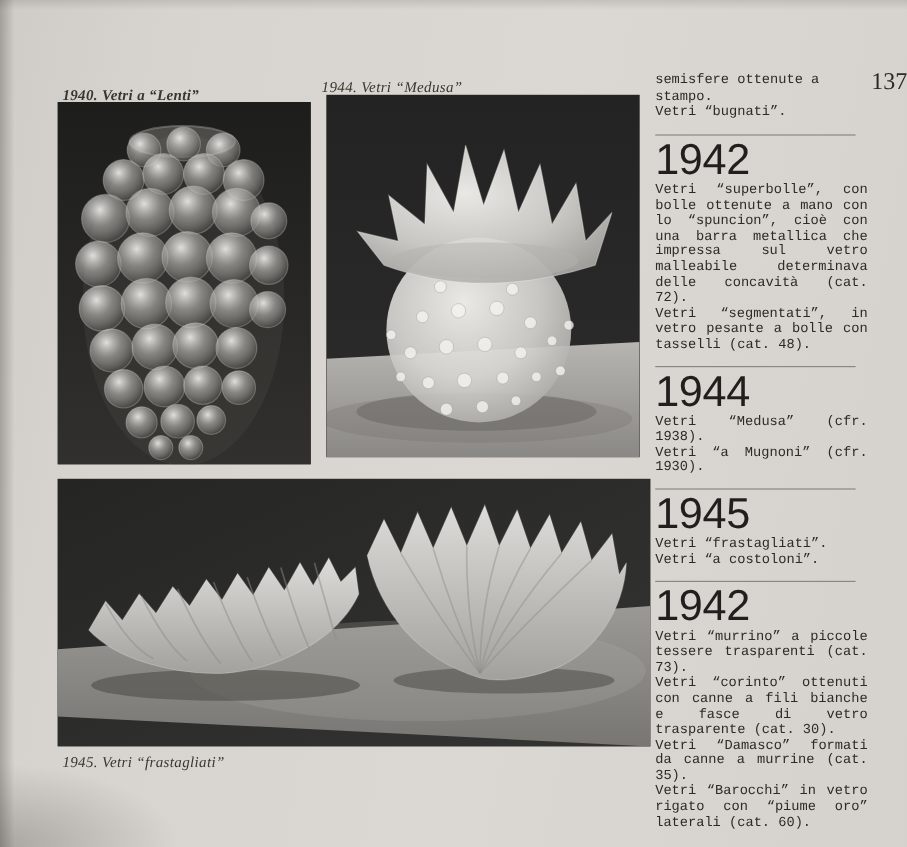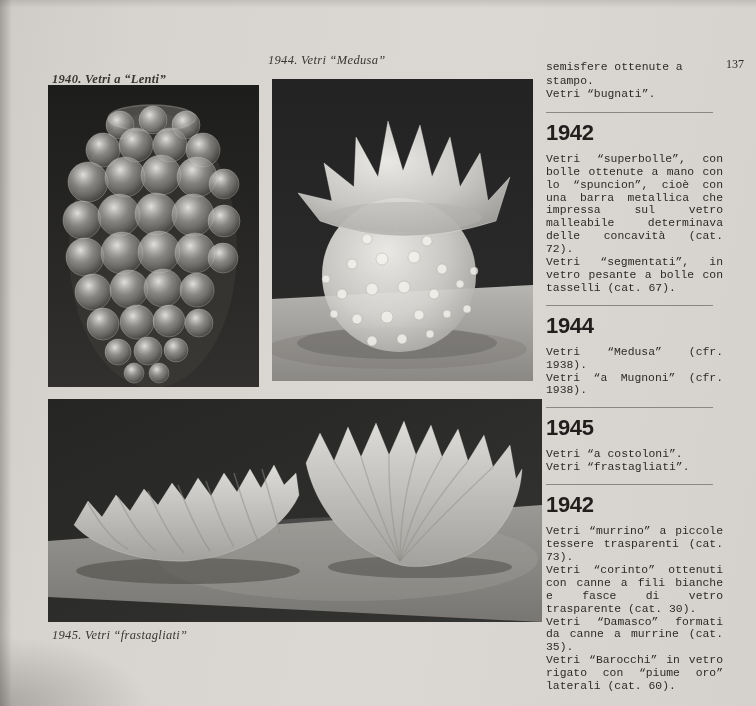--- a/index.html
+++ b/index.html
@@ -10,37 +10,37 @@
   }
   .edge-left{position:absolute;left:0;top:0;width:12px;height:100%;
     background:linear-gradient(90deg,rgba(58,53,47,.30),rgba(58,53,47,0));pointer-events:none;}
   .edge-top{position:absolute;left:0;top:0;width:100%;height:8px;
     background:linear-gradient(180deg,rgba(58,53,47,.14),rgba(58,53,47,0));pointer-events:none;}
   .corner-shadow{position:absolute;left:0;bottom:0;width:150px;height:70px;
     background:radial-gradient(ellipse at 0% 100%,rgba(50,45,40,.28),rgba(50,45,40,0) 70%);pointer-events:none;}
 
   .caption{position:absolute;font-style:italic;font-size:12.5px;letter-spacing:.3px;color:#39362f;white-space:nowrap;}
   .caption-1{left:52px;top:72px;font-weight:bold;}
-  .caption-2{left:268px;top:53px;}
+  .caption-2{left:268px;top:66px;}
   .caption-3{left:52px;top:628px;}
 
-  .pagenum{position:absolute;left:726px;top:57px;font-size:12px;color:#2c2a26;}
+  .pagenum{position:absolute;left:726px;top:57px;font-size:20px;color:#2c2a26;}
 
   figure.photo{position:absolute;margin:0;padding:0;overflow:hidden;background:#272726;}
   .photo-1{left:48px;top:85px;width:211px;height:302px;}
   .photo-2{left:272px;top:79px;width:261px;height:302px;}
   .photo-3{left:48px;top:399px;width:494px;height:223px;}
   figure.photo svg{display:block;width:100%;height:100%;}
 
   .col{position:absolute;left:546px;top:61px;width:177px;}
   .col p{margin:0;font-size:11.4px;line-height:12.9px;text-align:justify;font-family:Liberation Mono, monospace;}
   .col p.intro{text-align:left;line-height:13.6px;}
   .col hr{border:0;border-top:1.5px solid #8b8884;width:167px;margin:10px 0 7px 0;}
-  .col h2{margin:0 0 7px 0;font-family:"Liberation Sans",sans-serif;font-weight:700;
-    font-size:22px;line-height:26px;letter-spacing:-.3px;color:#211f1d;}
+  .col h2{margin:0 0 7px 0;font-family:"Liberation Sans",sans-serif;font-weight:400;
+    font-size:36px;line-height:26px;letter-spacing:-.3px;color:#211f1d;}
 </style>
 </head>
 <body>
 
 <div class="stage">
 
   <div class="caption caption-1">1940. Vetri a “Lenti”</div>
   <div class="caption caption-2">1944. Vetri “Medusa”</div>
   <div class="pagenum">137</div>
 
@@ -200,35 +200,35 @@
   <div class="caption caption-3">1945. Vetri “frastagliati”</div>
 
   <div class="col">
     <p class="intro">semisfere ottenute a stampo.</p>
     <p class="intro">Vetri “bugnati”.</p>
 
     <div>
       <hr>
       <h2>1942</h2>
       <p>Vetri “superbolle”, con bolle ottenute a mano con lo “spuncion”, cioè con una barra metallica che impressa sul vetro malleabile determinava delle concavità (cat. 72).</p>
-      <p>Vetri “segmentati”, in vetro pesante a bolle con tasselli (cat. 67).</p>
+      <p>Vetri “segmentati”, in vetro pesante a bolle con tasselli (cat. 48).</p>
     </div>
 
     <div>
       <hr>
       <h2>1944</h2>
       <p>Vetri “Medusa” (cfr. 1938).</p>
-      <p>Vetri “a Mugnoni” (cfr. 1938).</p>
+      <p>Vetri “a Mugnoni” (cfr. 1930).</p>
     </div>
 
     <div>
       <hr>
       <h2>1945</h2>
+      <p>Vetri “frastagliati”.</p>
       <p>Vetri “a costoloni”.</p>
-      <p>Vetri “frastagliati”.</p>
     </div>
 
     <div>
       <hr>
       <h2>1942</h2>
       <p>Vetri “murrino” a piccole tessere trasparenti (cat. 73).</p>
       <p>Vetri “corinto” ottenuti con canne a fili bianche e fasce di vetro trasparente (cat. 30).</p>
       <p>Vetri “Damasco” formati da canne a murrine (cat. 35).</p>
       <p>Vetri “Barocchi” in vetro rigato con “piume oro” laterali (cat. 60).</p>
     </div>

